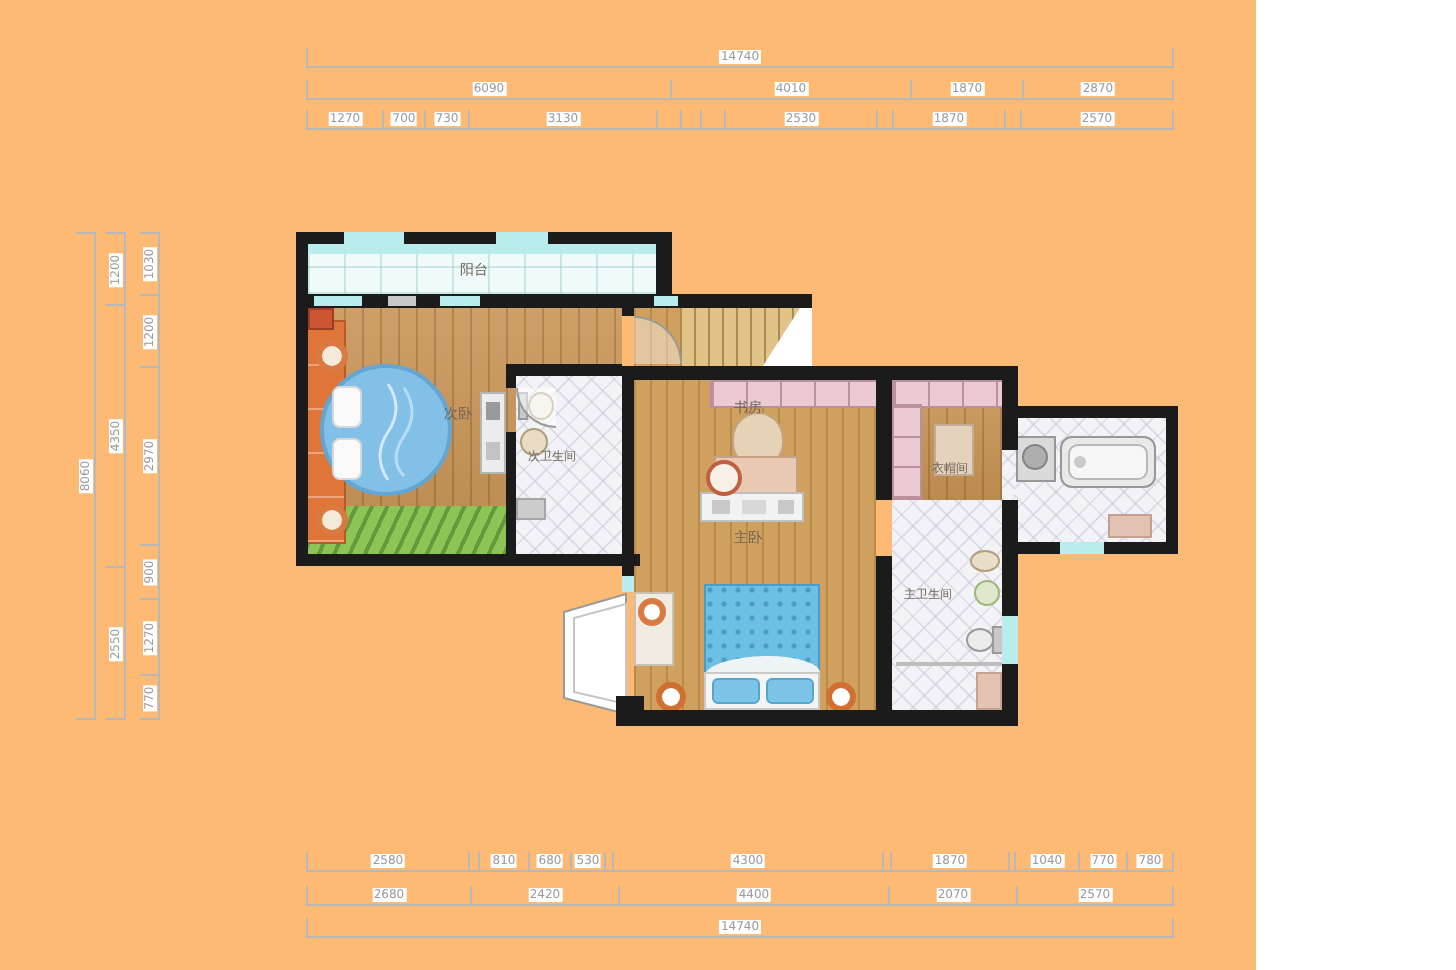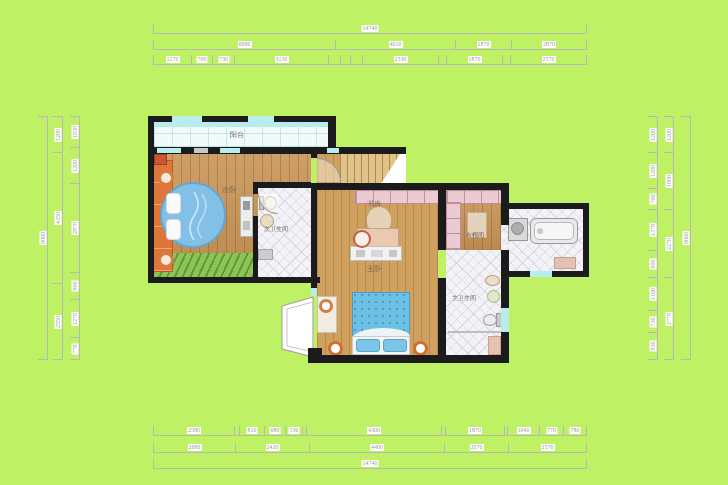--- a/index.html
+++ b/index.html
@@ -1,16 +1,16 @@
 <!DOCTYPE html>
 <html><head>
 <meta charset="utf-8">
 <style>
   html,body{margin:0;padding:0;background:#fff;font-family:"DejaVu Sans","Liberation Sans",sans-serif;}
-  #stage{position:relative;width:728px;height:485px;background:#bef264;overflow:hidden;font-family:Liberation Serif, serif;}
+  #stage{position:relative;width:628px;height:485px;background:#fdba74;overflow:hidden;}
   .abs{position:absolute;box-sizing:border-box;}
   
   .w{position:absolute;background:#1b1b1b;box-sizing:border-box;}
   .cy{position:absolute;background:#b9ecec;box-sizing:border-box;}
   .gy{position:absolute;background:#c9c9c9;box-sizing:border-box;}
   
   .wood{position:absolute;background:#c89455;
     background-image:repeating-linear-gradient(90deg,rgba(110,65,20,.28) 0 1px,transparent 1px 9px),
     linear-gradient(rgba(255,255,255,.10),rgba(0,0,0,.07));}
   .wood2{position:absolute;background:#cfa05e;
@@ -305,21 +305,21 @@
   <div class="rect" style="left:554px;top:257px;width:22px;height:12px;background:#e2c2b2;border:1px solid #c4a08e"></div>
 
   <div class="circ" style="left:485px;top:275px;width:15px;height:11px;background:#e9dec9;border:1px solid #b3a078"></div>
   <div class="circ" style="left:487px;top:290px;width:13px;height:13px;background:#dfe8cc;border:1px solid #9ab87a"></div>
   <div class="rect" style="left:496px;top:313px;width:6px;height:14px;background:#c8c8c8;border:1px solid #999"></div>
   <div class="circ" style="left:483px;top:314px;width:14px;height:12px;background:#ececec;border:1px solid #999"></div>
   <div class="rect" style="left:448px;top:331px;width:53px;height:2px;background:#bdbdbd"></div>
   <div class="rect" style="left:488px;top:336px;width:13px;height:19px;background:#e6c2b2;border:1px solid #c8a292"></div>
 
   <span class="lbl" style="left:230px;top:131px">阳台</span>
-  <span class="lbl" style="left:222px;top:186px">次卧</span>
+  <span class="lbl" style="left:222px;top:203px">次卧</span>
   <span class="lbl small" style="left:264px;top:225px">次卫生间</span>
   <span class="lbl" style="left:367px;top:200px">书房</span>
   <span class="lbl" style="left:367px;top:265px">主卧</span>
   <span class="lbl small" style="left:466px;top:231px">衣帽间</span>
   <span class="lbl small" style="left:452px;top:294px">主卫生间</span>
 
   <div class="w" style="left:148px;top:116px;width:6px;height:37px;z-index:20"></div>
   <div class="w" style="left:148px;top:116px;width:186px;height:6px;z-index:20"></div>
   <div class="cy" style="left:172px;top:116px;width:30px;height:6px;z-index:21"></div>
   <div class="cy" style="left:248px;top:116px;width:26px;height:6px;z-index:21"></div>

